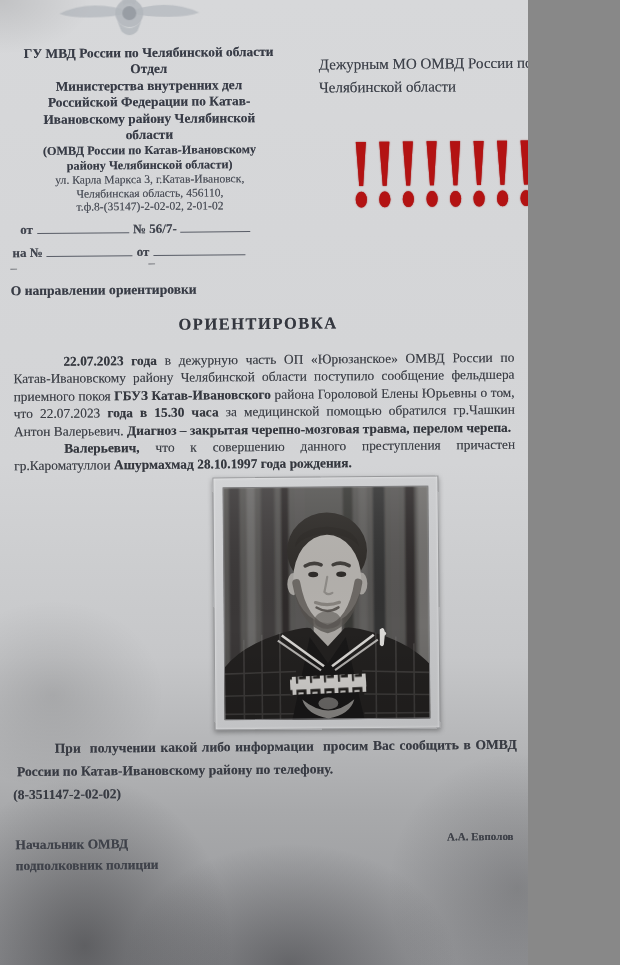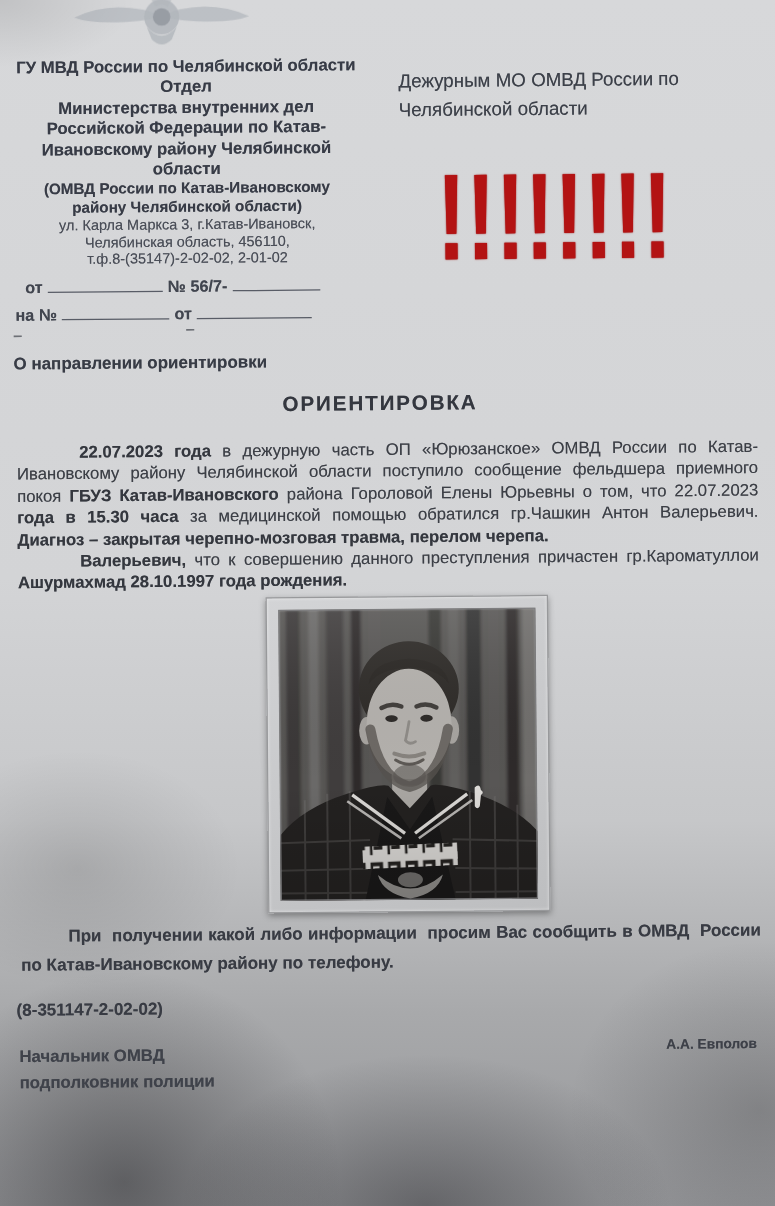--- a/index.html
+++ b/index.html
@@ -1,19 +1,19 @@
 <!DOCTYPE html>
 <html><head>
 <meta charset="utf-8">
 <style>
   * { margin:0; padding:0; box-sizing:border-box; }
   html,body { width:620px; height:965px; background:#888; }
   .paper {
-    position:relative; width:620px; height:965px; overflow:hidden;
-    font-family:Liberation Sans, sans-serif; color:#3b3e45;
+    position:relative; width:528px; height:965px; overflow:hidden;
+    font-family:Liberation Serif, serif; color:#3b3e45;
     background:
       radial-gradient(ellipse 40% 25% at 16% 98%, rgba(15,15,18,0.42), transparent 70%),
       radial-gradient(ellipse 45% 18% at 55% 100%, rgba(20,20,24,0.38), transparent 70%),
       radial-gradient(ellipse 35% 20% at 98% 92%, rgba(25,25,28,0.22), transparent 70%),
       radial-gradient(ellipse 30% 14% at 10% 72%, rgba(0,0,0,0.12), transparent 70%),
       radial-gradient(ellipse 25% 8% at 0% 0%, rgba(0,0,0,0.10), transparent 70%),
       linear-gradient(180deg, #d7d8da 0%, #d3d4d6 48%, #c6c7c9 68%, #a8a9ab 84%, #96979a 100%);
   }
   .content { position:absolute; inset:0; transform:rotate(-0.5deg); transform-origin:50% 45%; }
   .txt { text-shadow:0 0 0.5px rgba(55,58,68,0.55); }
@@ -58,21 +58,21 @@
     position:absolute; left:212px; top:477px; width:226px; height:253px;
     background:linear-gradient(160deg,#d3d4d6,#bdbec0);
     border:1px solid #98999b; padding:9px;
     box-shadow:0 2px 5px rgba(0,0,0,0.35), inset 0 0 3px rgba(255,255,255,0.6);
   }
   .photo-inner { width:100%; height:100%; display:block; }
 
   
   .contact { position:absolute; left:14px; right:14px; top:735px; font-size:13.6px; line-height:23px; font-weight:700; text-align:justify; color:#383b43; }
   .contact p { text-indent:38px; white-space:pre-wrap; }
-  .phone { position:absolute; left:10px; top:785px; font-size:13.6px; font-weight:700; color:#383b43;margin-top:13px; }
+  .phone { position:absolute; left:10px; top:785px; font-size:13.6px; font-weight:700; color:#383b43; }
 
   
   .sig-row { position:absolute; left:12px; right:18px; top:832px; display:flex; justify-content:space-between; align-items:flex-start; }
   .sig-left div { font-size:13.4px; font-weight:700; line-height:21px; color:#3f424a; }
   .sig-name { font-size:11px; font-weight:700; color:#3d4048; }
 </style>
 </head>
 <body>
 
 <div class="paper">

